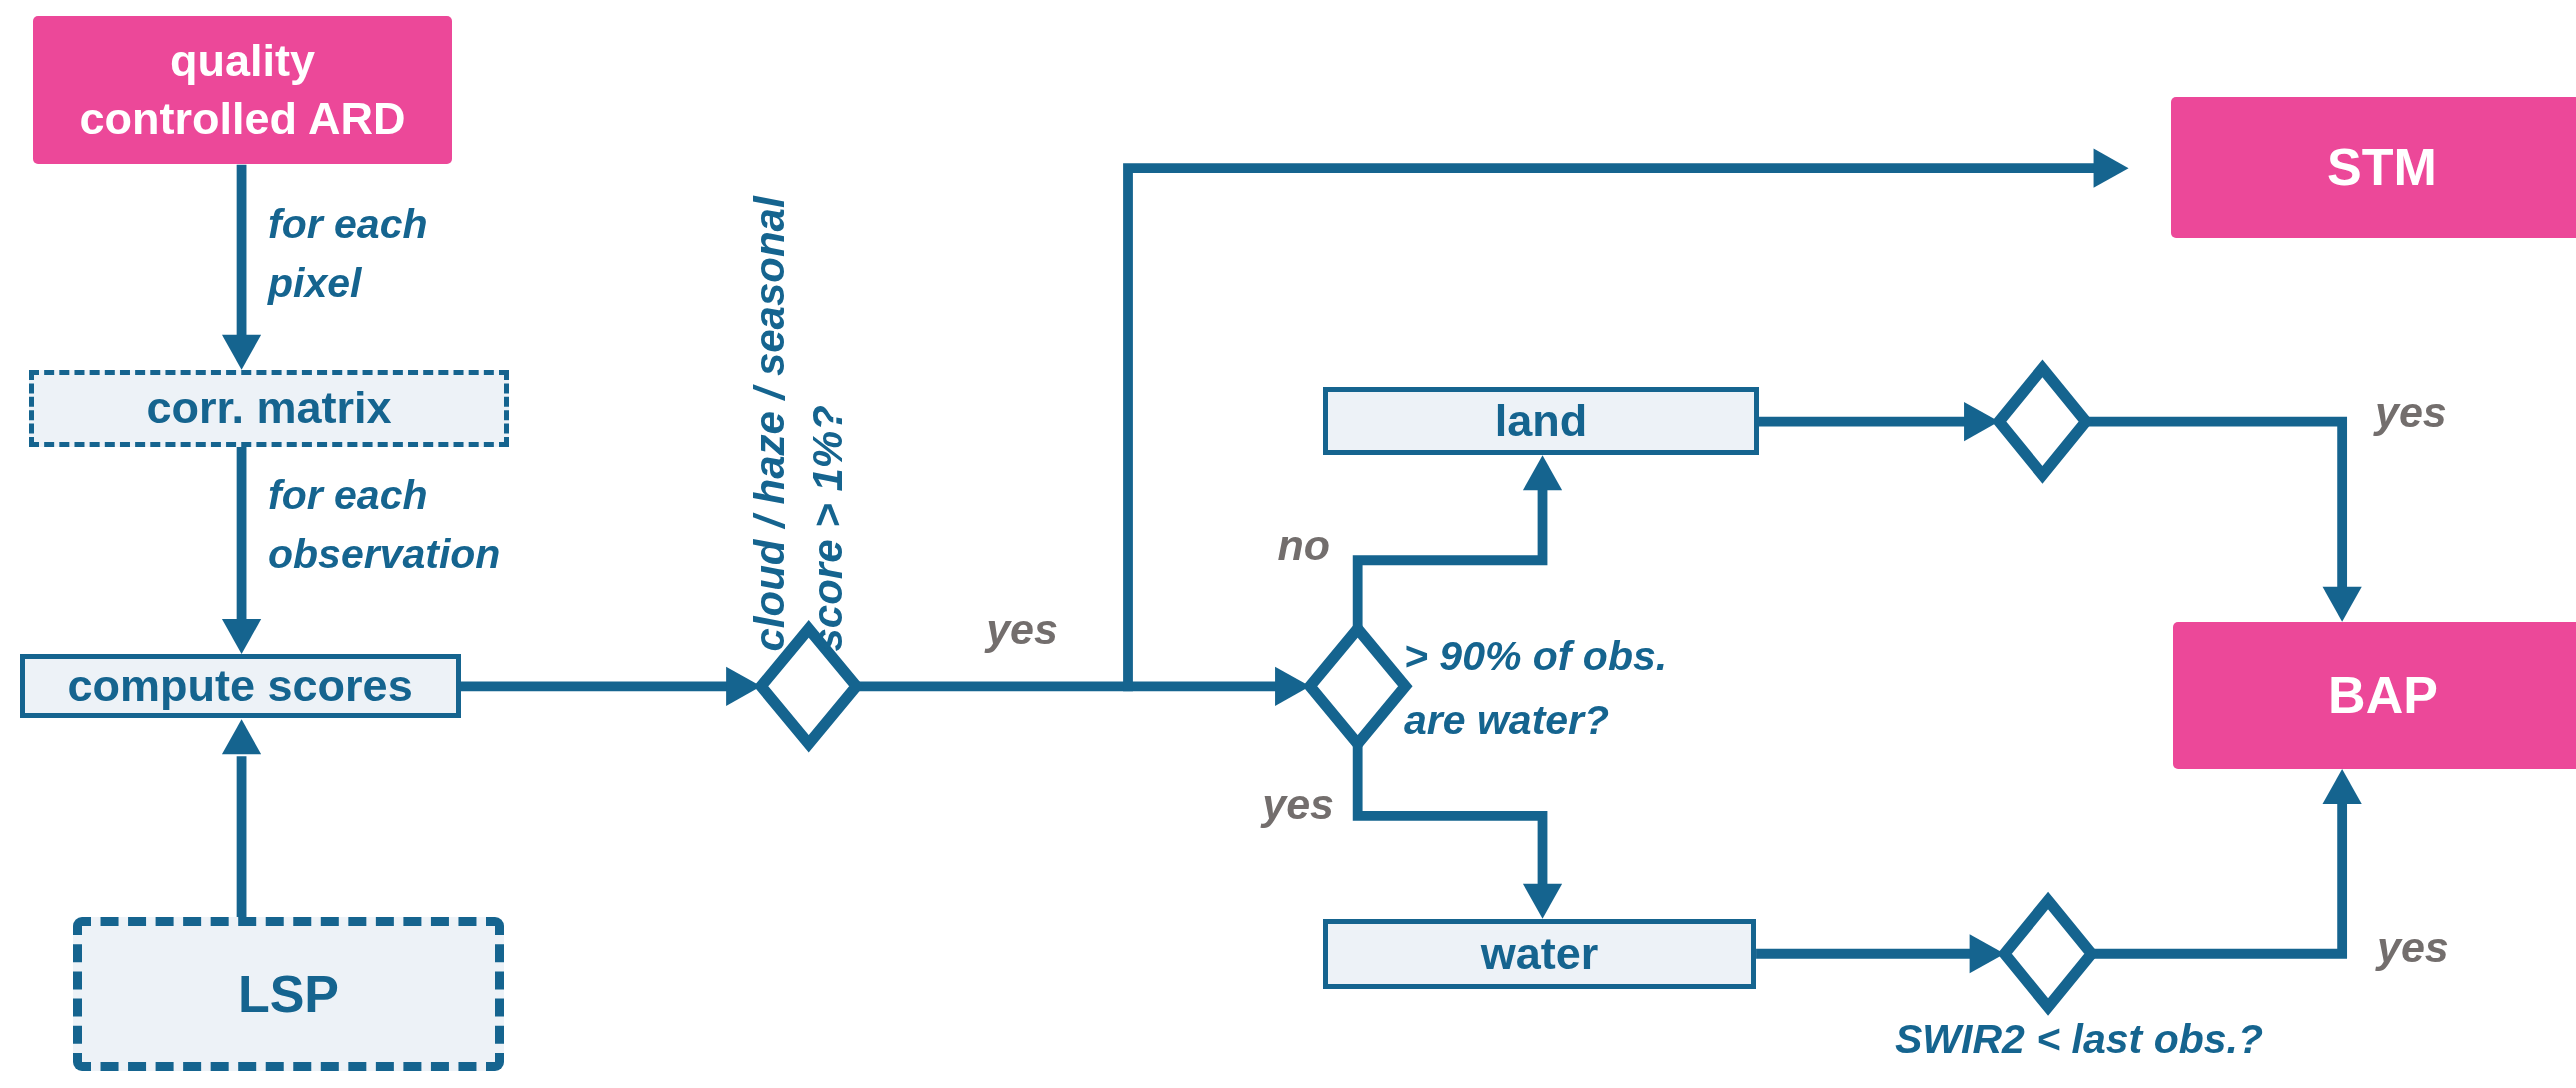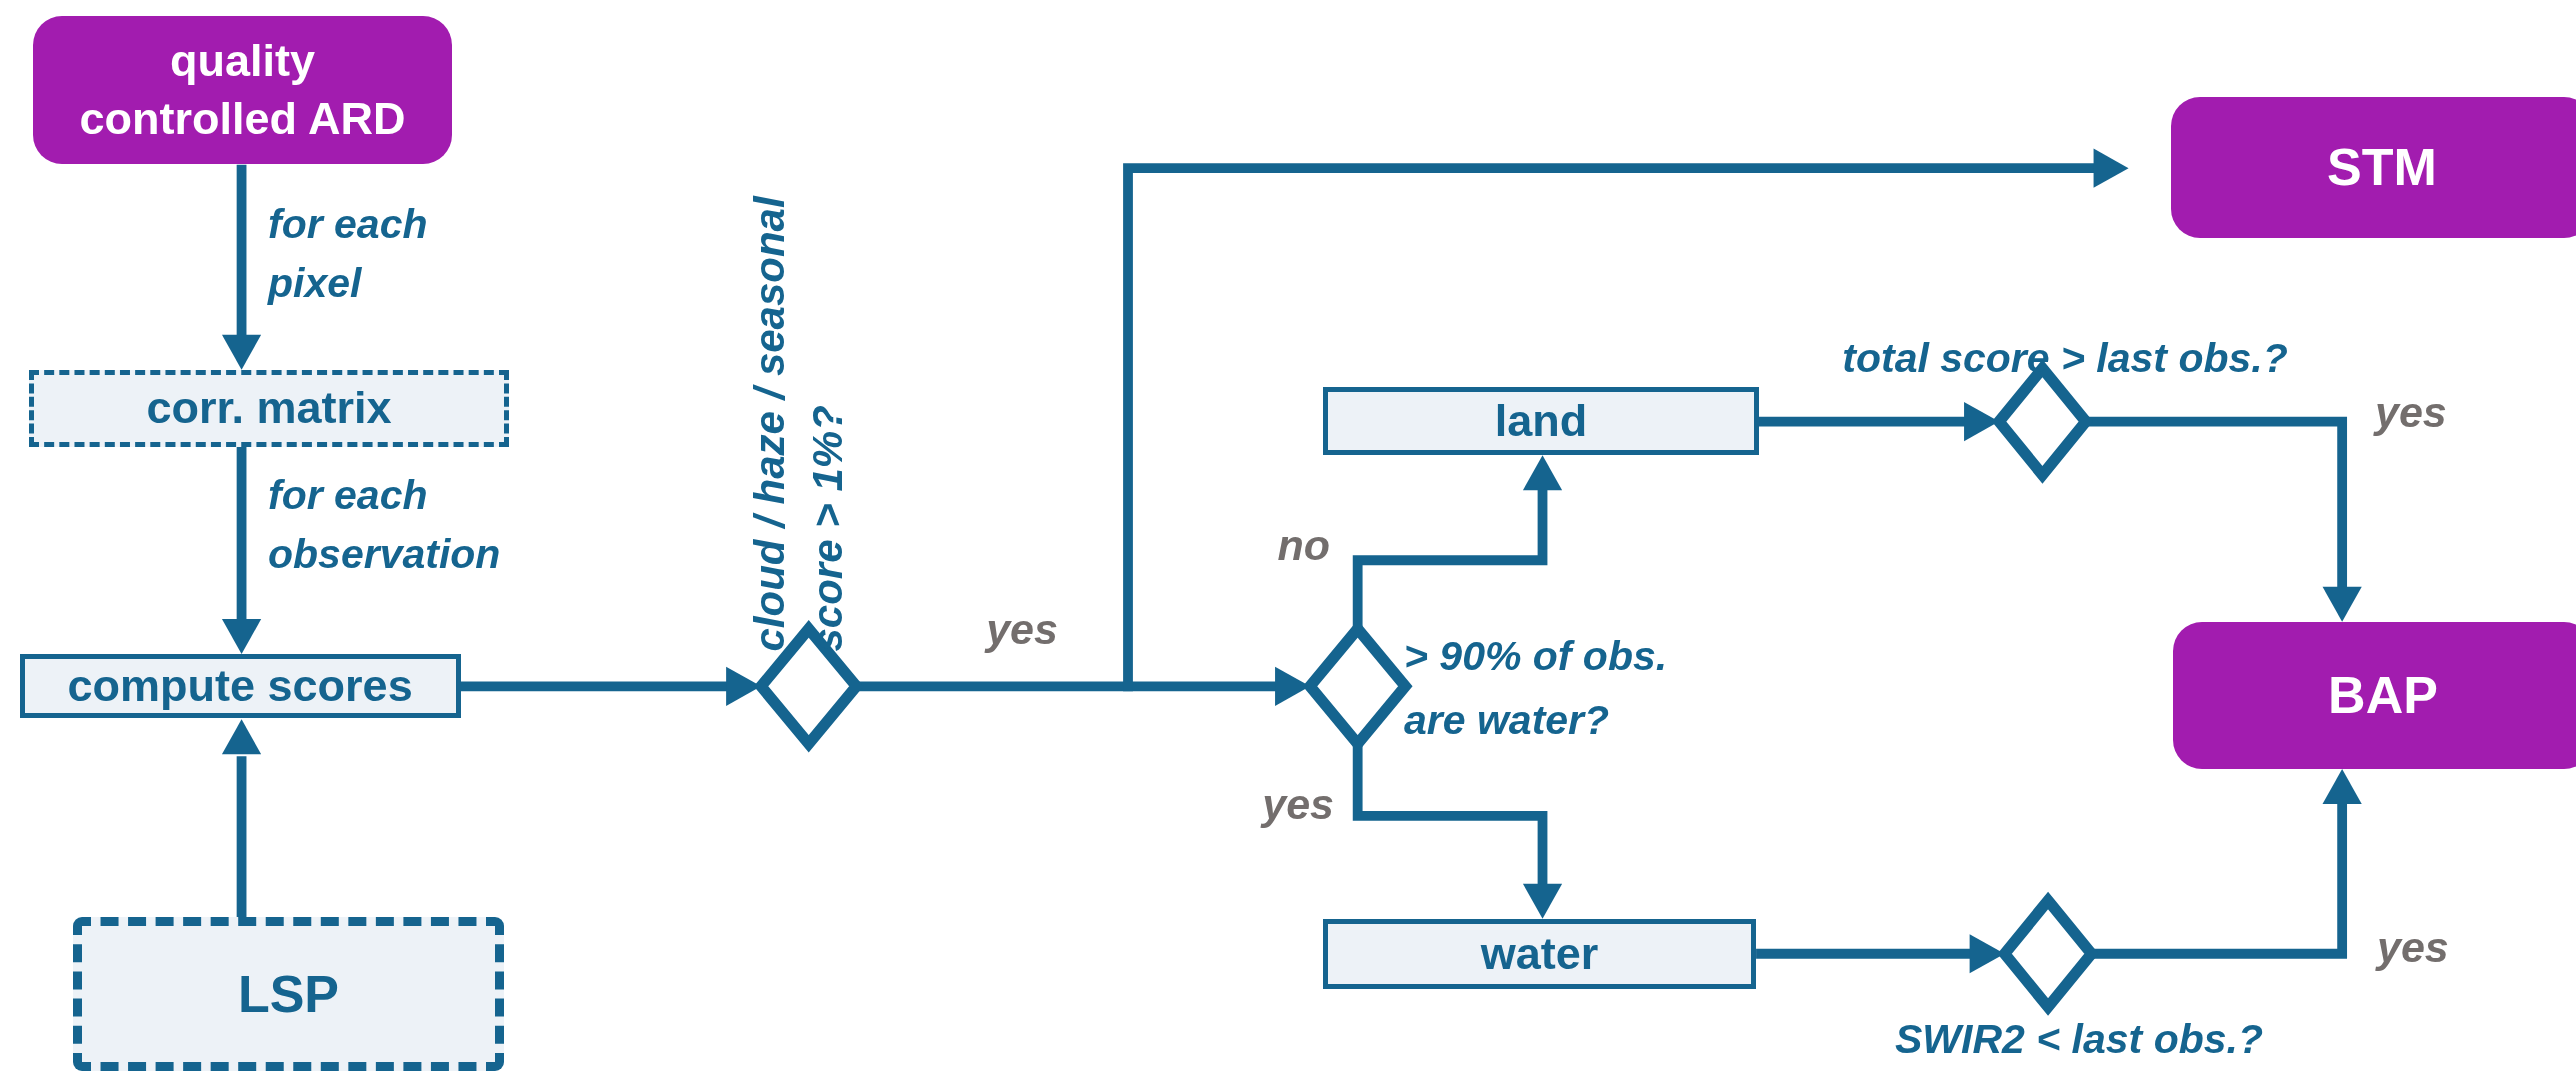--- a/index.html
+++ b/index.html
@@ -1,21 +1,21 @@
 <!DOCTYPE html>
 <html style="font-size:11.2px"><head>
 <meta charset="utf-8">
 <style>
   html,body{margin:0;padding:0;background:#ffffff;}
   body{width:2576px;height:1089px;font-family:"Liberation Sans","DejaVu Sans",sans-serif;}
   .canvas{position:relative;width:2576px;height:1089px;overflow:hidden;background:#ffffff;}
   .connectors{position:absolute;left:0;top:0;}
   .node{position:absolute;display:flex;flex-direction:column;align-items:center;justify-content:center;
         box-sizing:border-box;font-weight:bold;text-align:center;}
-  .filled{background:#a21caf;color:#ffffff;border-radius:29px;}
+  .filled{background:#ec4899;color:#ffffff;border-radius:5px;}
   .light{background:#edf2f7;border:5.6px solid #15648f;color:#15648f;}
   .dash{border-style:dashed;}
   .lsp{border-width:9.8px;border-radius:9px;}
   .fs64{font-size:45px;line-height:1.3;}
   .fs74{font-size:52px;line-height:1.25;margin-left:44px;}
   .note{position:absolute;color:#15648f;font-style:italic;font-weight:bold;font-size:41px;line-height:1.45;}
   .gray-label{position:absolute;color:#736e6d;font-style:italic;font-weight:bold;font-size:43px;line-height:1;}
   .rot{transform:rotate(-90deg);transform-origin:50% 50%;font-size:42px;line-height:1.38;white-space:nowrap;}
   .ctr{text-align:center;}
   .rgt{text-align:right;}
@@ -108,21 +108,20 @@
   <div class="note rot" style="left:534px;top:326px;width:532px;height:119px;">
     <div>cloud / haze / seasonal</div>
     <div>score &gt; 1%?</div>
   </div>
 
   <div class="note" style="left:1404px;top:625px;line-height:1.55;">
     <div>&gt; 90% of obs.</div>
     <div>are water?</div>
   </div>
 
-  <div class="note ctr" style="left:1799px;top:329px;width:532px;">total score &gt; last obs.?</div>
 
   <div class="note ctr" style="left:1813px;top:1010px;width:532px;">SWIR2 &lt; last obs.?</div>
 
   <div class="gray-label ctr" style="left:952px;top:608px;width:140px;">yes</div>
 
   <div class="gray-label rgt" style="left:1190px;top:524px;width:140px;">no</div>
 
   <div class="gray-label rgt" style="left:1187px;top:783px;width:147px;">yes</div>
 
   <div class="gray-label" style="left:2375px;top:391px;">yes</div>

